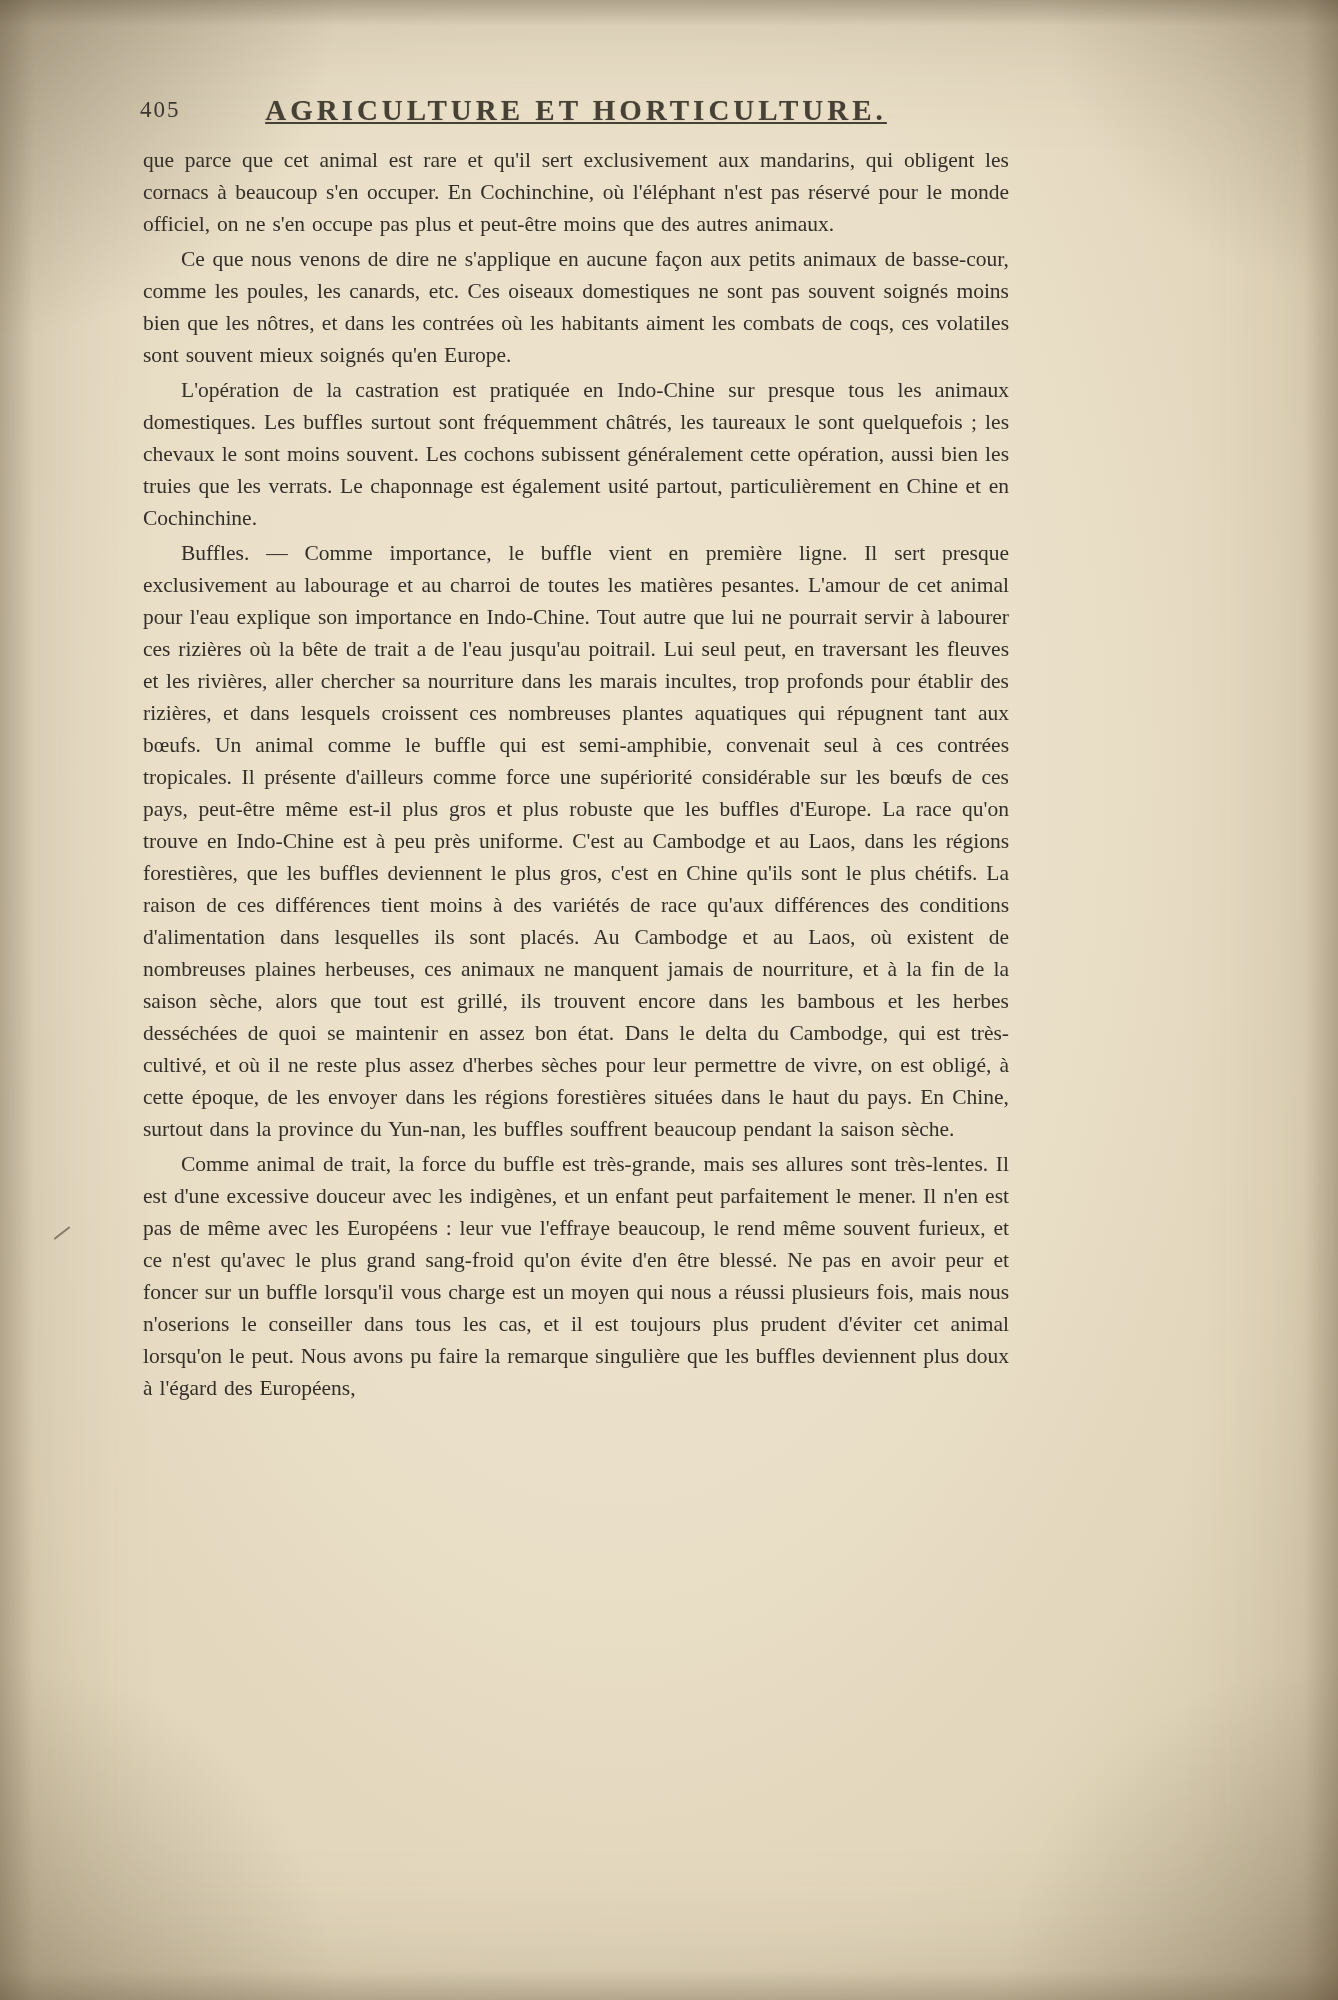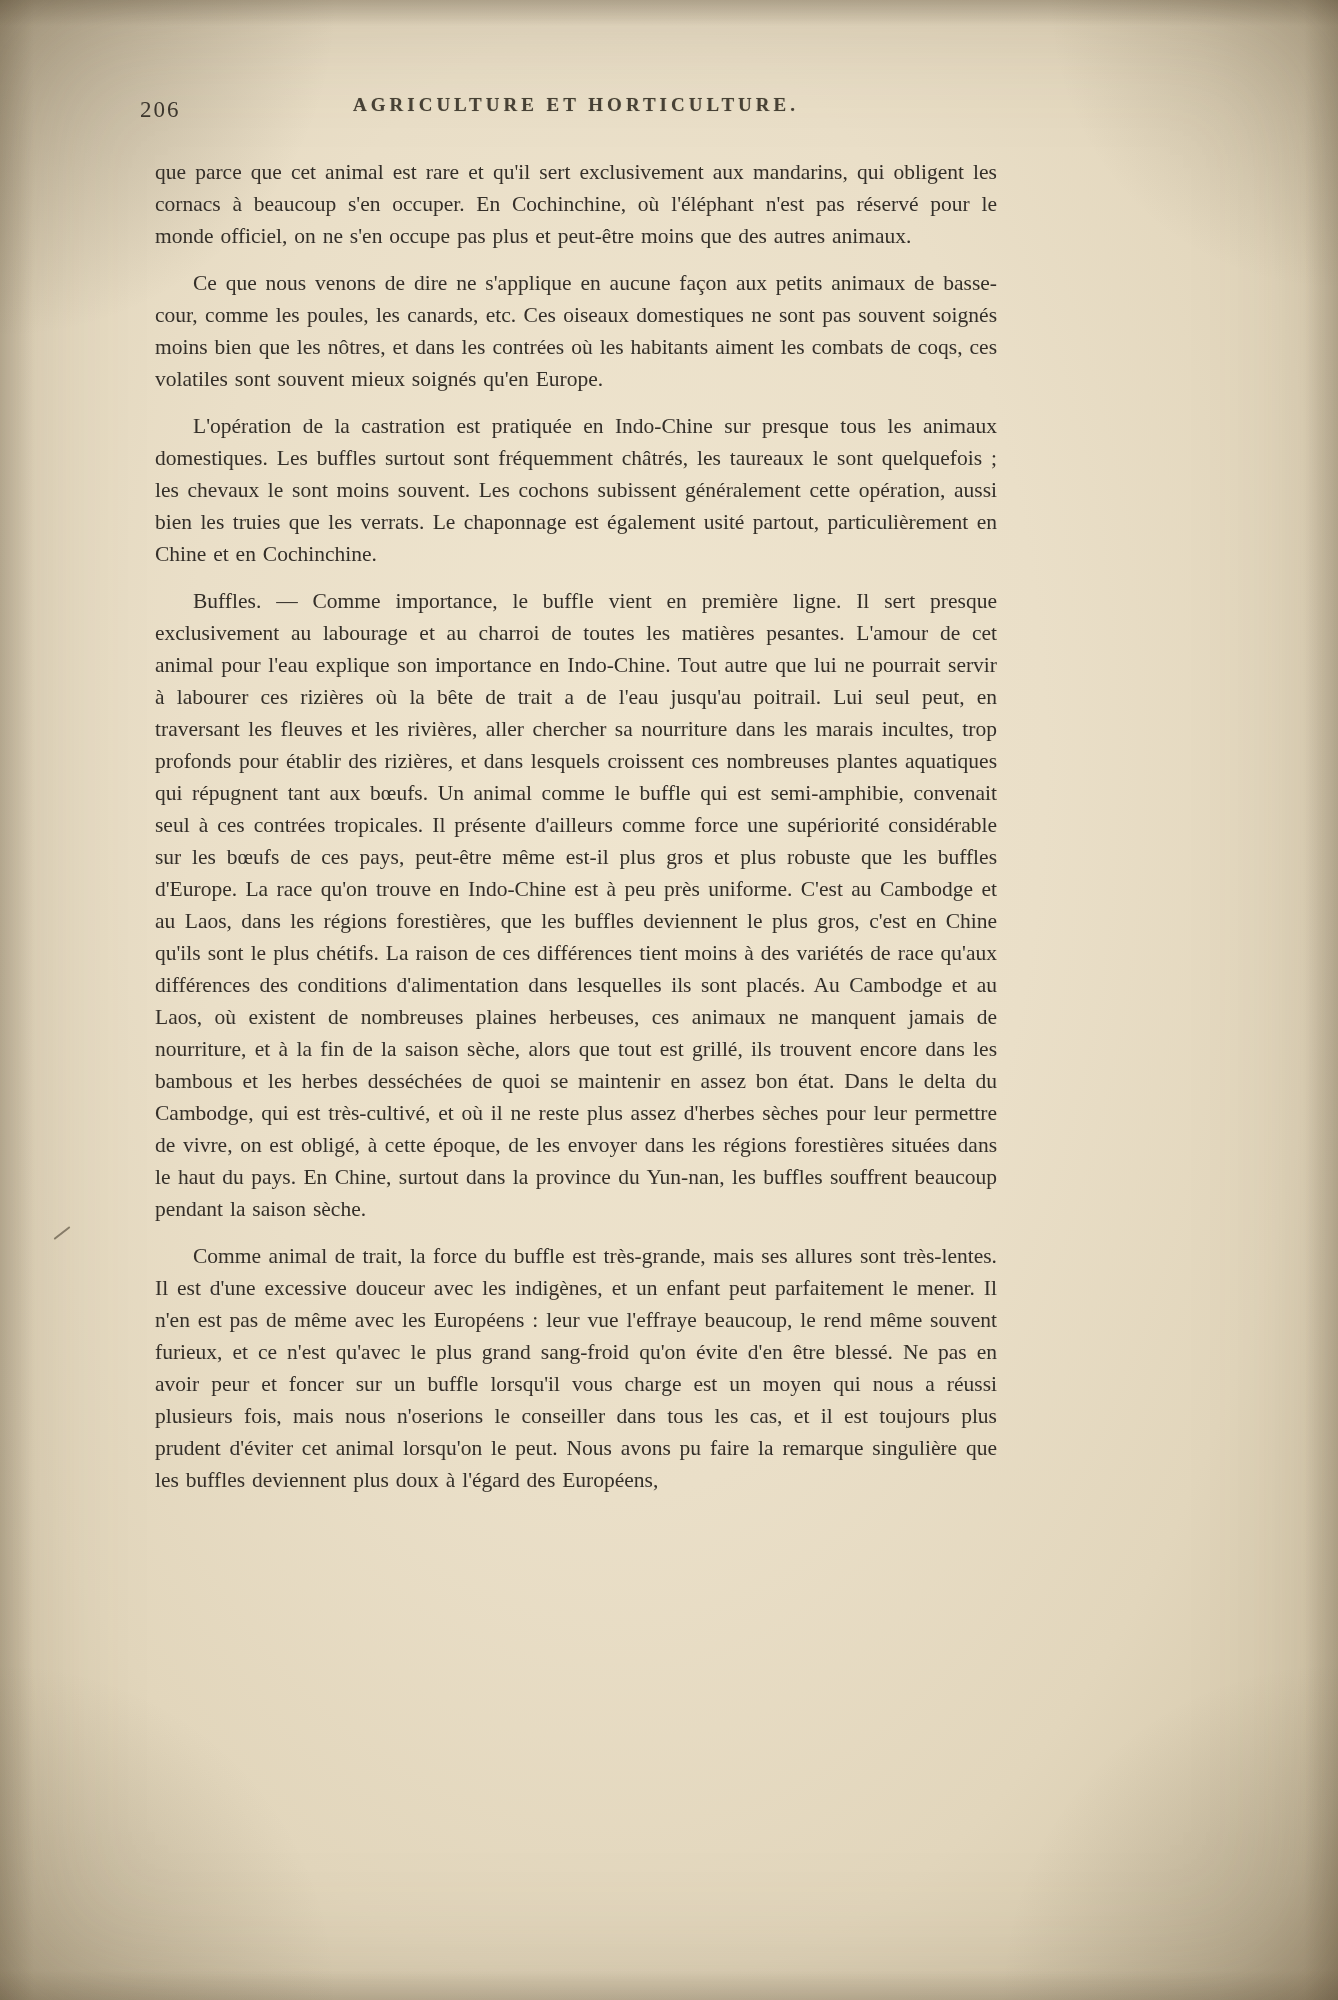--- a/index.html
+++ b/index.html
@@ -51,57 +51,58 @@
     position: absolute;
     left: 0;
     top: 3px;
     font-size: 23px;
     letter-spacing: 2px;
     color: #3c362d;
   }
   .running-title {
     margin: 0;
     text-align: center;
-    font-size: 19px;
+    font-size: 29px;
     font-weight: bold;
     letter-spacing: 4px;
     color: #474135;
     text-shadow: 0 0 1px rgba(71,65,53,0.35);
+    text-decoration: underline;
   }
   .text-block {
     position: absolute;
     top: 141px;
     left: 140px;
     width: 872px;
     font-size: 21.5px;
     line-height: 32px;
     text-align: justify;
     color: #342f29;
   }
   .para {
-    margin: 15px;
+    margin: 3px;
     text-indent: 38px;
     word-spacing: 1.5px;
   }
   .para.no-indent {
     text-indent: 0;
   }
   .lead-italic {
   }
 </style>
 </head>
 <body>
 
 <div class="page">
 
   <div class="scan-vignette"></div>
   <div class="edge-mark"></div>
 
   <header class="page-header">
-    <span class="page-number">206</span>
+    <span class="page-number">405</span>
     <h1 class="running-title">AGRICULTURE ET HORTICULTURE.</h1>
   </header>
 
   <main class="text-block">
 
     <p class="para no-indent"><span>que parce que cet animal est rare et qu'il sert exclusivement aux mandarins, qui obligent les cornacs à beaucoup s'en occuper. En Cochinchine, où l'éléphant n'est pas réservé pour le monde officiel, on ne s'en occupe pas plus et peut-être moins que des autres animaux.</span></p>
 
     <p class="para"><span>Ce que nous venons de dire ne s'applique en aucune façon aux petits animaux de basse-cour, comme les poules, les canards, etc. Ces oiseaux domestiques ne sont pas souvent soignés moins bien que les nôtres, et dans les contrées où les habitants aiment les combats de coqs, ces volatiles sont souvent mieux soignés qu'en Europe.</span></p>
 
     <p class="para"><span>L'opération de la castration est pratiquée en Indo-Chine sur presque tous les animaux domestiques. Les buffles surtout sont fréquemment châtrés, les taureaux le sont quelquefois ; les chevaux le sont moins souvent. Les cochons subissent généralement cette opération, aussi bien les truies que les verrats. Le chaponnage est également usité partout, particulièrement en Chine et en Cochinchine.</span></p>

